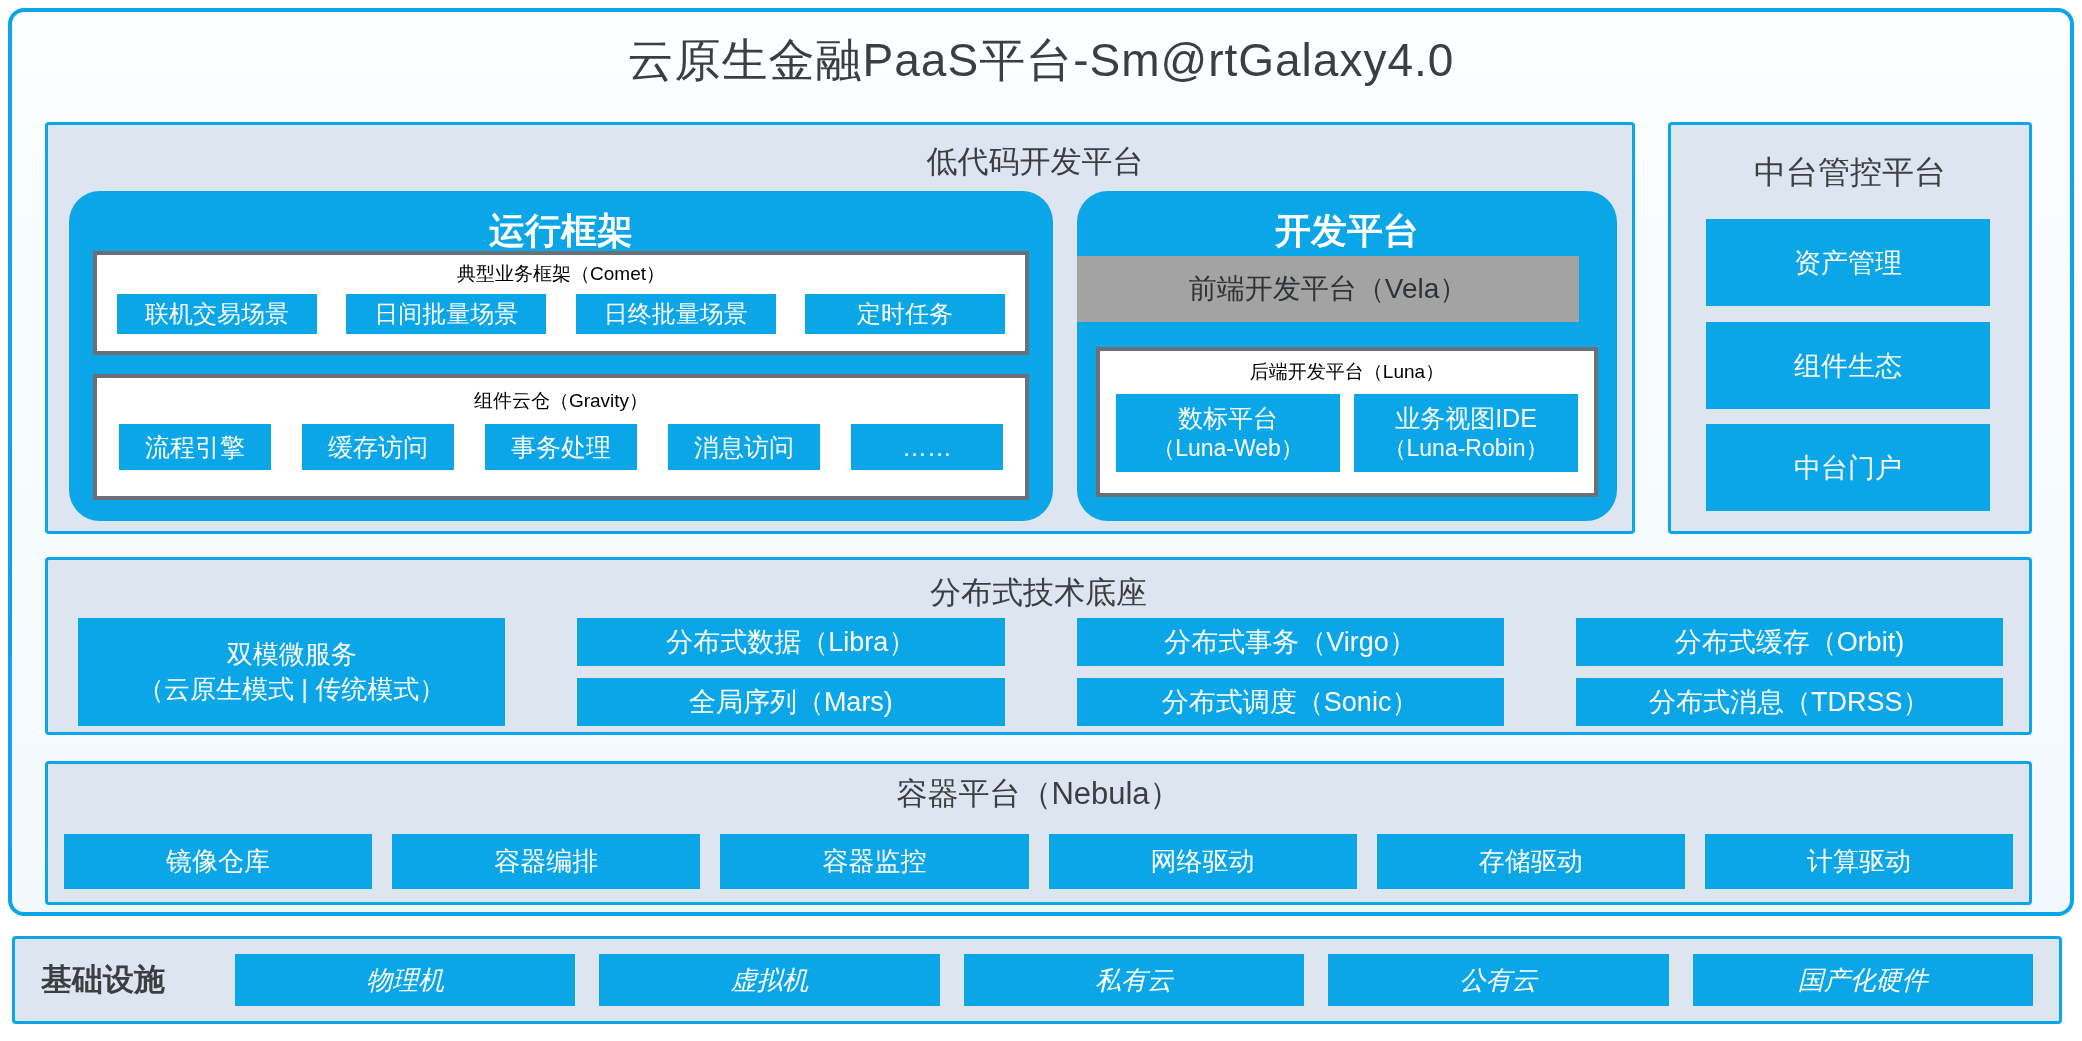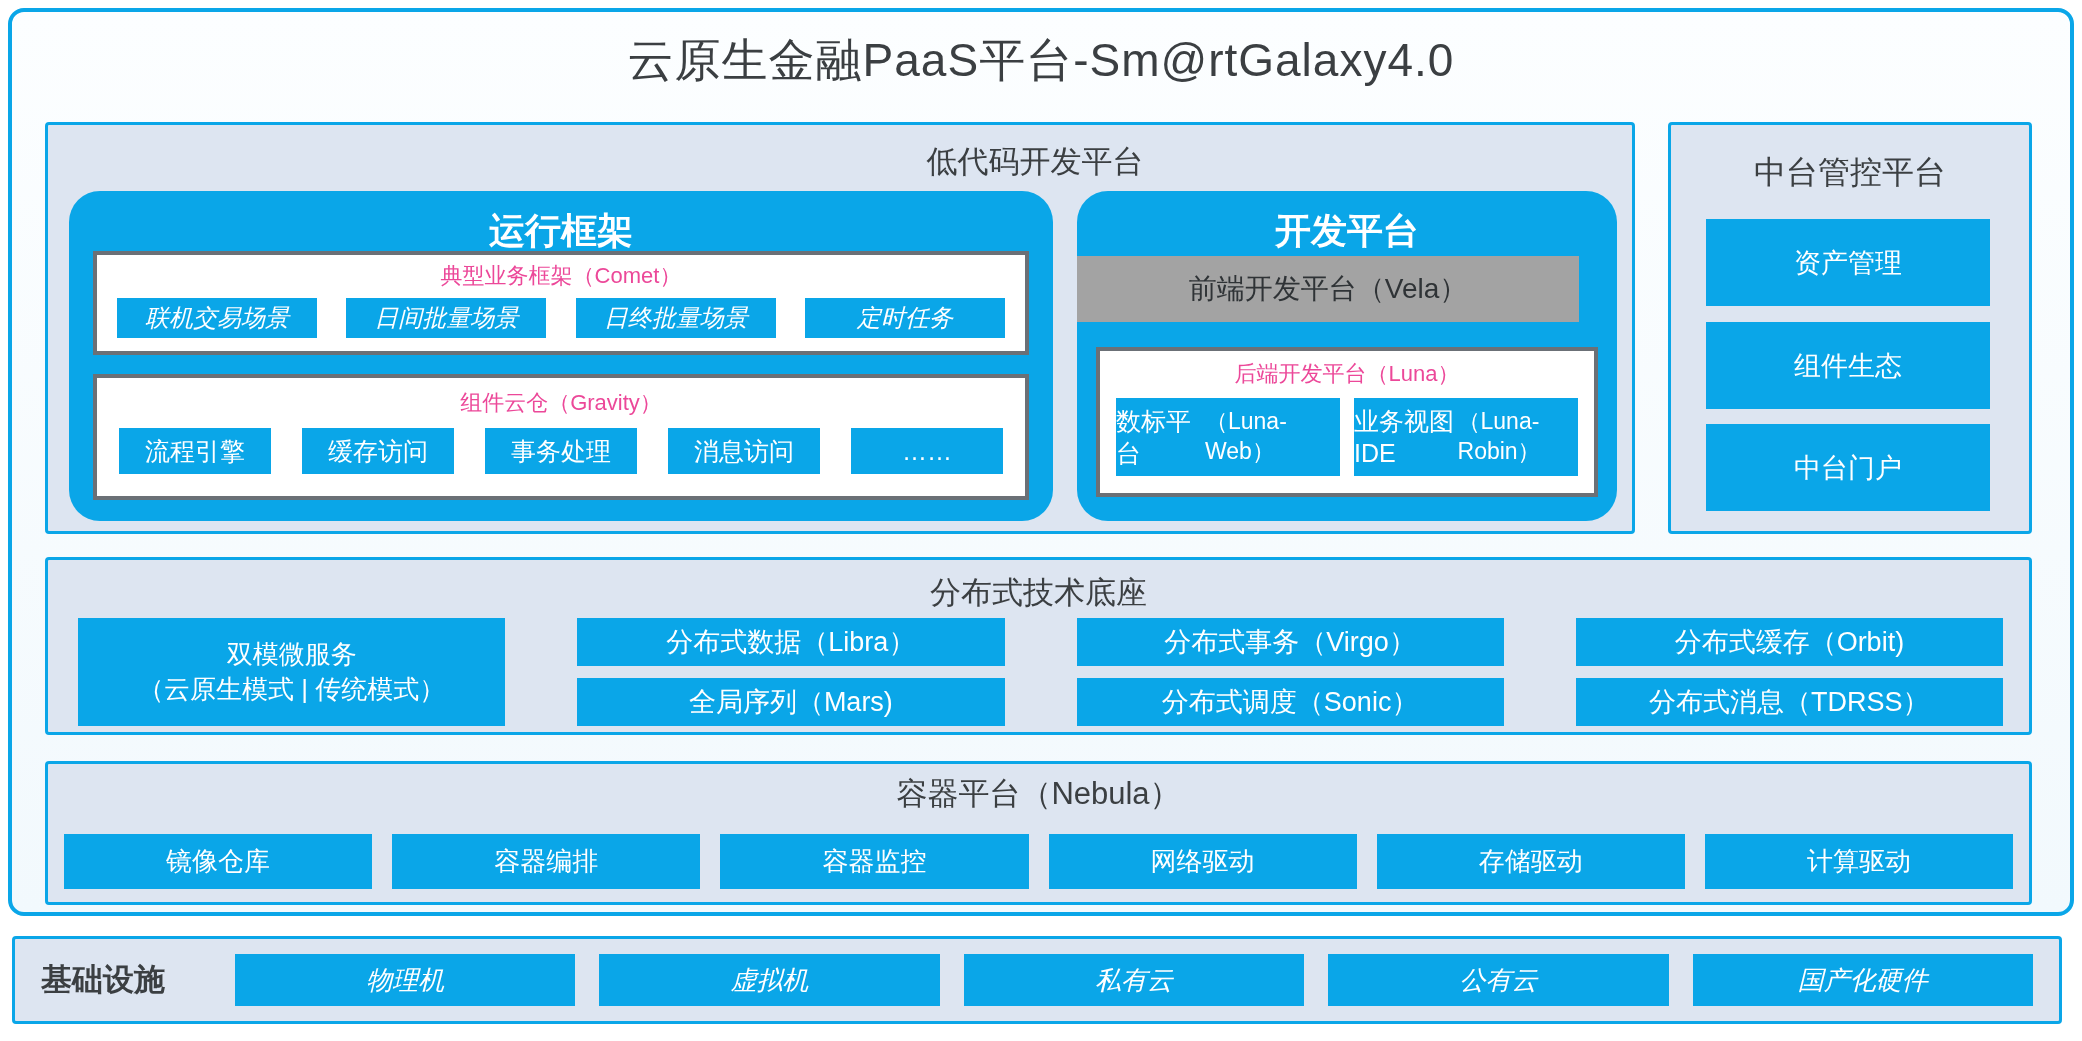--- a/index.html
+++ b/index.html
@@ -27,42 +27,42 @@
   .mid-item{position:absolute;left:35px;width:284px;height:87px;background:#0aa6e8;
     display:flex;align-items:center;justify-content:center;color:#fff;font-size:27px;}
 
   .blue-panel{position:absolute;background:#0aa6e8;box-sizing:border-box;border-radius:31px;}
   .panel-title{margin-top:16px;text-align:center;color:#ffffff;font-size:36px;font-weight:bold;}
 
   .runtime-panel{left:21px;top:66px;width:984px;height:330px;}
   .dev-panel{left:1029px;top:66px;width:540px;height:330px;}
 
   .white-box{position:absolute;background:#ffffff;border:4px solid #6b7076;box-sizing:border-box;}
-  .wb-title{text-align:center;color:#ec4899;font-size:22px;}
+  .wb-title{text-align:center;color:#000000;font-size:19px;}
   .wb-row{display:flex;justify-content:space-between;box-sizing:border-box;}
   .wb-btn{background:#0aa6e8;color:#ffffff;display:flex;align-items:center;justify-content:center;}
 
   .comet-box{left:24px;top:60px;width:936px;height:104px;}
   .comet-box .wb-title{margin-top:6px;}
-  .comet-box .wb-row{margin-top:7px;padding:0 20px;font-style:italic;}
+  .comet-box .wb-row{margin-top:7px;padding:0 20px;}
   .comet-box .wb-btn{width:200px;height:40px;font-size:24px;}
 
   .gravity-box{left:24px;top:183px;width:936px;height:126px;}
   .gravity-box .wb-title{margin-top:10px;}
   .gravity-box .wb-row{margin-top:10px;padding:0 22px;}
   .gravity-box .wb-btn{width:152px;height:46px;font-size:25px;}
 
   .vela-box{left:19px;top:66px;width:502px;height:66px;background:#a3a3a3;
     display:flex;align-items:center;justify-content:center;color:#2f3336;font-size:28px;}
 
   .luna-box{left:19px;top:156px;width:502px;height:150px;}
   .luna-box .wb-title{margin-top:8px;}
   .luna-box .wb-row{margin-top:9px;padding:0 16px;}
   .luna-btn{width:224px;height:78px;background:#0aa6e8;color:#fff;
-    display:flex;flex-direction:row;align-items:center;justify-content:center;line-height:1.3;}
+    display:flex;flex-direction:column;align-items:center;justify-content:center;line-height:1.3;}
   .luna-btn .l1{font-size:25px;}
   .luna-btn .l2{font-size:23px;}
 
   .sec-dist{left:45px;top:557px;width:1987px;height:178px;}
   .dist-title{top:12px;font-size:31px;}
   .dist-grid{position:absolute;left:30px;top:58px;width:1925px;height:108px;
     display:grid;grid-template-columns:repeat(4,1fr);gap:12px 72px;}
   .dist-box{background:#0aa6e8;color:#fff;display:flex;align-items:center;justify-content:center;font-size:27px;}
   .dist-featured{grid-row:1/3;flex-direction:column;line-height:1.35;font-size:26px;}
 

